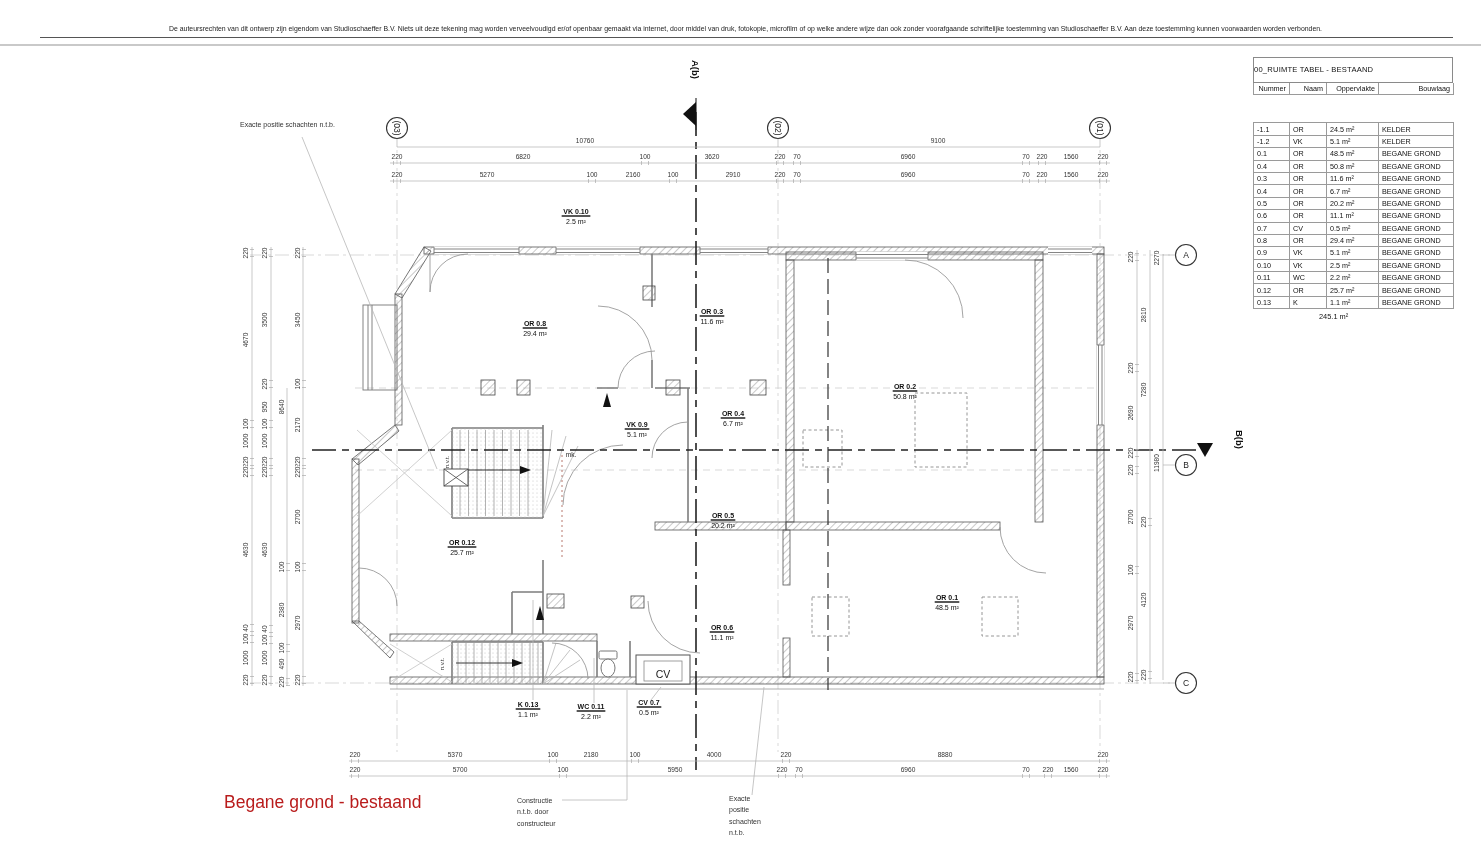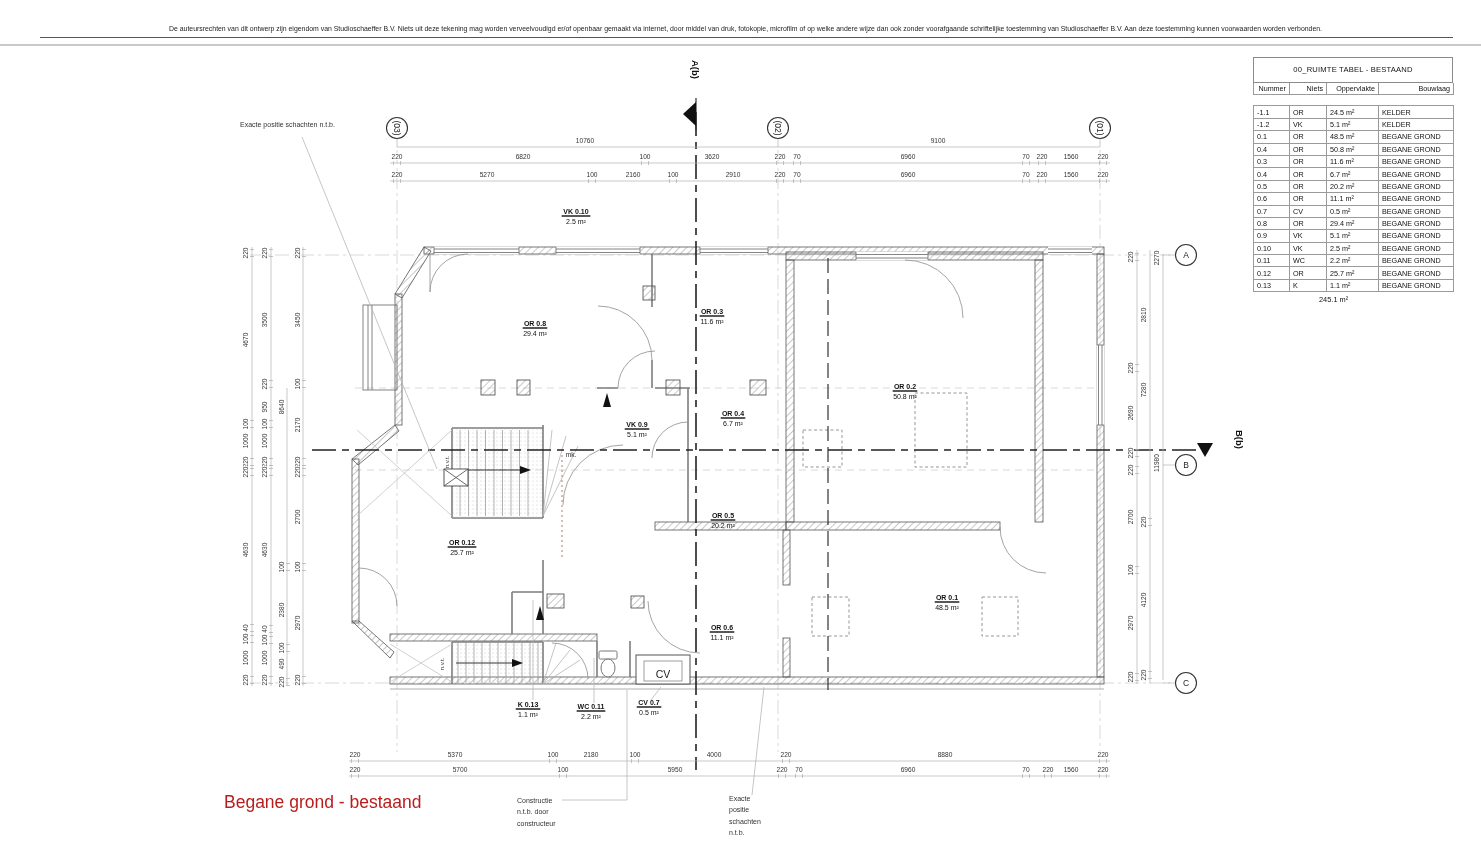--- a/index.html
+++ b/index.html
@@ -11,25 +11,25 @@
   svg text{font-family:"Liberation Sans",sans-serif}
   .dim{font-size:6.6px;fill:#333;text-anchor:middle;paint-order:stroke;stroke:#fff;stroke-width:2px}
   .tick{stroke:#ababab;stroke-width:0.7}
   .room{font-size:7px;font-weight:600;fill:#111;text-anchor:middle}
   .rooma{font-size:7px;fill:#111;text-anchor:middle}
   .gridlbl{font-size:8.5px;fill:#222;text-anchor:middle}
   .seclbl{font-size:9.5px;font-weight:600;fill:#111;text-anchor:start}
   .ptext{fill:#222;text-anchor:middle}
   .ann{font-size:7px;fill:#333;text-anchor:start}
   #room-table{position:absolute;left:1253px;top:57px;width:200px;color:#111}
-  .rt-title{border:1px solid #8a8a8a;font-size:7.6px;text-align:center;padding:7px 0 8px;letter-spacing:.2px}
+  .rt-title{border:1px solid #8a8a8a;font-size:7.6px;padding:7px 0 8px;letter-spacing:.2px}
   #room-table table{border-collapse:collapse;table-layout:fixed;width:200px;font-size:7.2px}
   #room-table th,#room-table td{border:1px solid #9a9a9a;padding:1px 3px;text-align:left;height:9.4px;overflow:hidden;white-space:nowrap;font-weight:normal}
   #room-table th{text-align:right;border-top:none}
-  .rt-bodytbl{margin-top:10px}
+  .rt-bodytbl{margin-top:27px}
   .rt-total{font-size:7.4px;margin-top:3px;margin-left:66px;width:66px;text-align:left}
   #drawing-title{position:absolute;left:224px;top:792px;font-size:17.5px;color:#b91c1c}
 </style>
 </head>
 <body>
 
 <div id="sheet">
   <div id="copyright">De auteursrechten van dit ontwerp zijn eigendom van Studioschaeffer B.V. Niets uit deze tekening mag worden verveelvoudigd er/of openbaar gemaakt via internet, door middel van druk, fotokopie, microfilm of op welke andere wijze dan ook zonder voorafgaande schriftelijke toestemming van Studioschaeffer B.V. Aan deze toestemming kunnen voorwaarden worden verbonden.</div>
   <div id="rule1"></div>
   <div id="rule2"></div>
@@ -538,21 +538,21 @@
     <table class="rt-head">
       <colgroup>
           <col style="width:36px">
           <col style="width:37px">
           <col style="width:52px">
           <col style="width:75px">
         </colgroup>
       <thead>
           <tr id="rt-hrow">
             <th>Nummer</th>
-            <th>Niets</th>
+            <th>Naam</th>
             <th>Oppervlakte</th>
             <th>Bouwlaag</th>
           </tr>
         </thead>
     </table>
     <table class="rt-bodytbl">
       <colgroup>
           <col style="width:36px">
           <col style="width:37px">
           <col style="width:52px">

